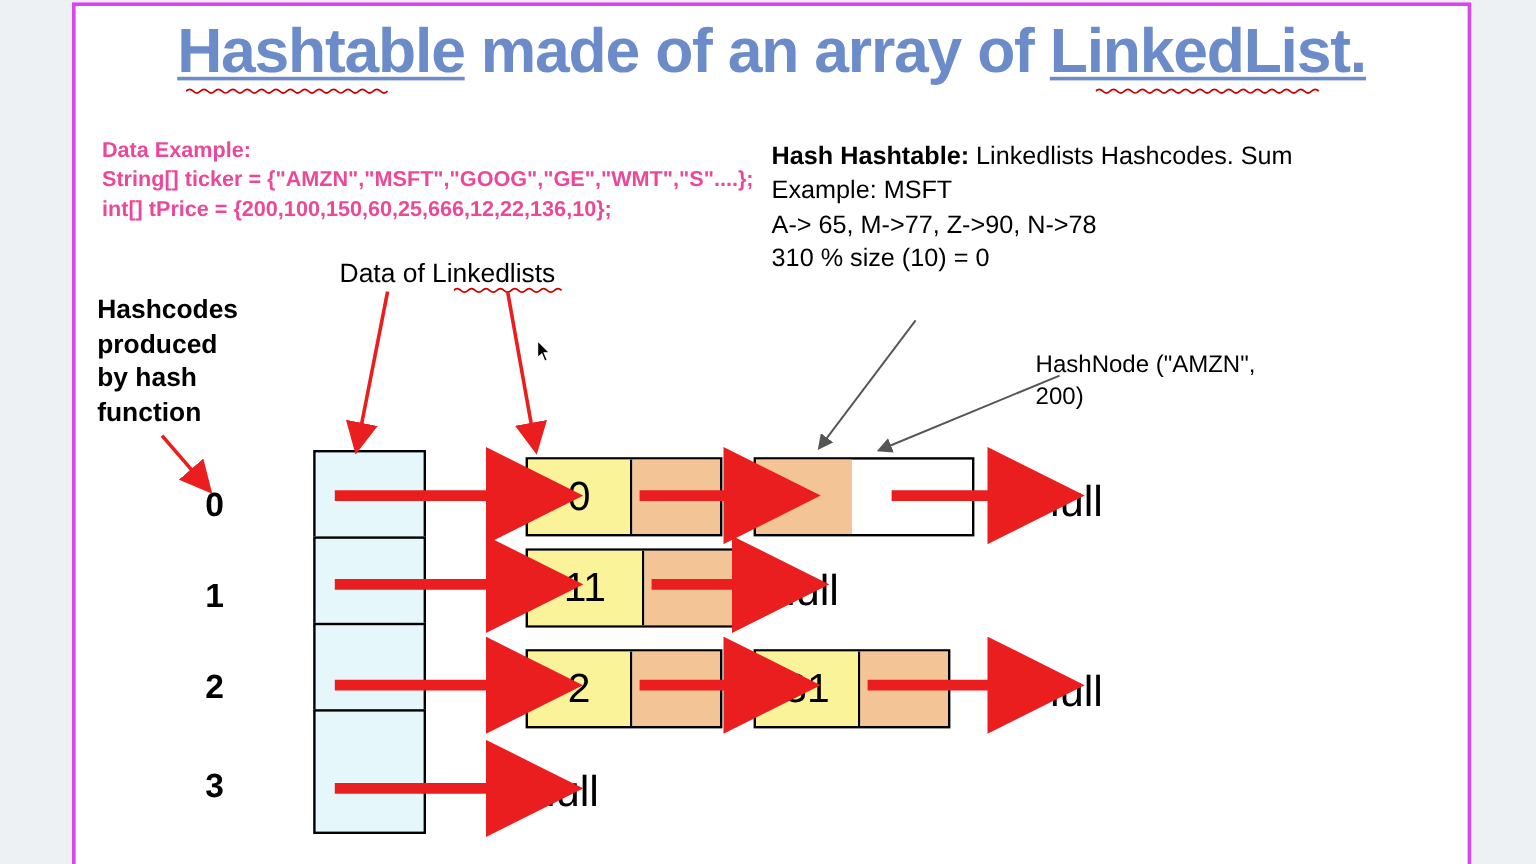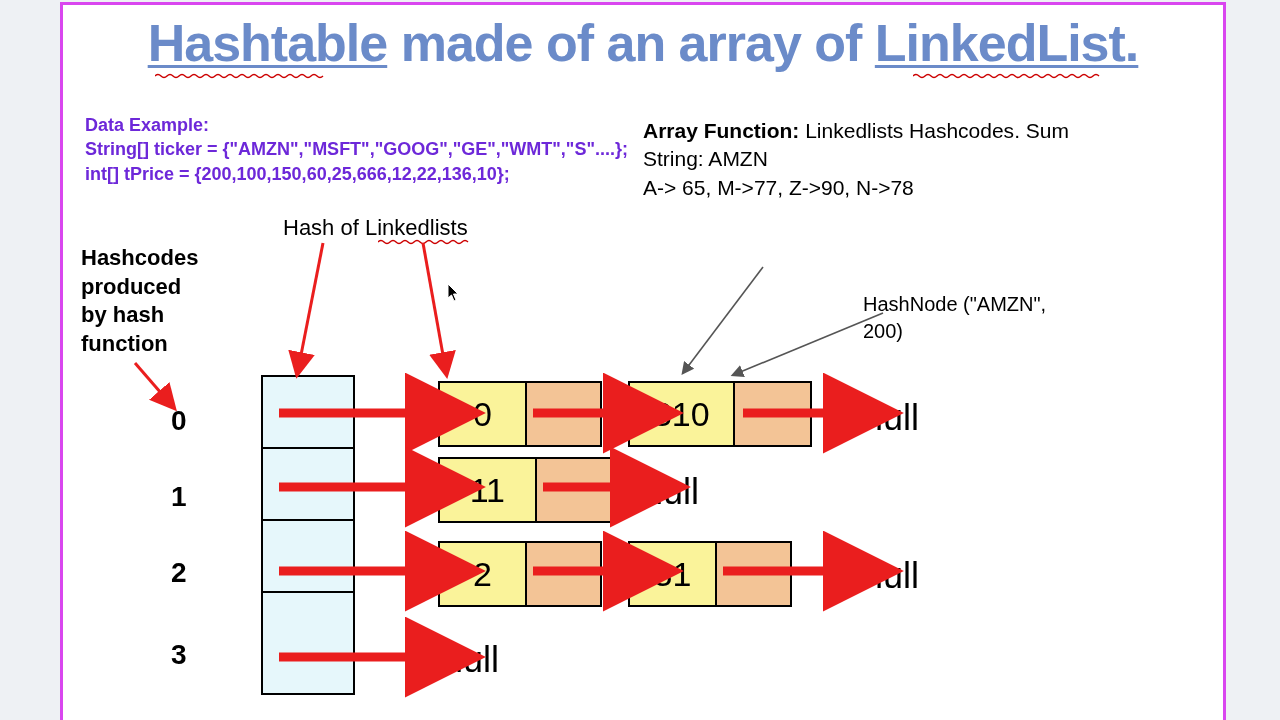--- a/index.html
+++ b/index.html
@@ -1,21 +1,21 @@
 <!DOCTYPE html>
 <html><head>
 <meta charset="utf-8">
 <style>
   html,body{margin:0;padding:0;width:1280px;height:720px;background:#eef1f4;font-family:Arial,Helvetica,sans-serif;}
   .slide{position:absolute;left:60px;top:2px;width:1160px;height:716px;background:#fff;border:3px solid #d946ef;}
   .title{position:absolute;left:0;right:0;top:8px;text-align:center;font-family:'Arial Narrow','Helvetica Neue Condensed',Arial,sans-serif;font-stretch:condensed;font-weight:800;font-size:52px;color:#6b8bc9;letter-spacing:-1px;}
   .title .u{text-decoration:underline;text-decoration-thickness:3px;text-underline-offset:4px;}
   .squig{position:absolute;height:6px;}
   .squig svg{display:block}
-  .data-example{position:absolute;left:22px;top:108px;font-weight:700;color:#6d28d9;font-size:18px;line-height:1.35;}
+  .data-example{position:absolute;left:22px;top:108px;font-weight:700;color:#ec4899;font-size:18px;line-height:1.35;}
   .hashfn{position:absolute;left:580px;top:112px;font-size:21px;color:#000;line-height:1.35;}
   .hashfn b{font-weight:700}
   .dund{text-decoration-style:dotted;text-decoration-thickness:1px;text-underline-offset:3px;}
   .hashfn .hn{position:absolute;left:220px;top:174px;font-size:20px}
   .hashcodes-lbl{position:absolute;left:18px;top:239px;font-weight:700;font-size:22px;line-height:1.3;}
   .array-lbl{position:absolute;left:220px;top:210px;font-size:22px;}
   .idx{position:absolute;left:108px;font-size:28px;font-weight:700;}
   .bucket{position:absolute;left:198px;width:90px;height:72px;border:2px solid #000;background:#e6f7fb;}
   .node{position:absolute;height:62px;border:2px solid #000;display:flex;}
   .node .val{background:#faf39a;border-right:2px solid #000;display:flex;align-items:center;justify-content:center;font-size:34px;padding:0 6px;}
@@ -44,52 +44,52 @@
       </svg>
     </div>
 
   <div class="data-example">
     <div>Data Example:</div>
     <div>String[] ticker = {"AMZN","MSFT","GOOG","GE","WMT","S"....};</div>
     <div> int[] tPrice = {200,100,150,60,25,666,12,22,136,10};</div>
   </div>
 
   <div class="hashfn">
-    <div><b>Array Function:</b><span> Linkedlists </span><span class="dund">Hashcodes</span><span>. Sum</span></div>
-    <div>String: AMZN</div>
+    <div><b>Hash Hashtable:</b><span> Linkedlists </span><span class="dund">Hashcodes</span><span>. Sum</span></div>
+    <div>Example: MSFT</div>
     <div>A-&gt; 65, M-&gt;77, Z-&gt;90, N-&gt;78</div>
+    <div>310 % size (10) = 0</div>
     <div class="hn">HashNode ("AMZN", 200)</div>
   </div>
 
   <div class="squig" style="left:315px;top:234px;width:95px">
       <svg width="95" height="6">
         <path d="M0 3 Q3 0 6 3 T12 3 T18 3 T24 3 T30 3 T36 3 T42 3 T48 3 T54 3 T60 3 T66 3 T72 3 T78 3 T84 3 T90 3" stroke="#c00" stroke-width="1.4" fill="none"></path>
       </svg>
     </div>
 
-  <div class="array-lbl"><span>Hash of </span><span class="dund">Linkedlists</span></div>
+  <div class="array-lbl"><span>Data of </span><span class="dund">Linkedlists</span></div>
 
   <div class="hashcodes-lbl" style="width:120px;">Hashcodes produced by hash function</div>
 
   <div class="idx" style="top:400px">0</div>
   <div class="idx" style="top:476px">1</div>
   <div class="idx" style="top:552px">2</div>
   <div class="idx" style="top:634px">3</div>
 
   <div class="bucket" style="top:370px"></div>
   <div class="bucket" style="top:442px"></div>
   <div class="bucket" style="top:514px"></div>
   <div class="bucket" style="top:586px;height:100px"></div>
 
   <div class="node" style="left:375px;top:376px;width:160px">
     <div class="val" style="width:78px">0</div>
     <div class="ptr" style="width:78px"></div>
   </div>
   <div class="node" style="left:565px;top:376px;width:180px">
-    <div class="val" style="width:96px">310</div>
     <div class="ptr" style="width:80px"></div>
   </div>
   <div class="nulltxt" style="left:800px;top:392px">null</div>
 
   <div class="node" style="left:375px;top:452px;width:170px">
     <div class="val" style="width:88px">11</div>
     <div class="ptr" style="width:78px"></div>
   </div>
   <div class="nulltxt" style="left:580px;top:466px">null</div>
 

